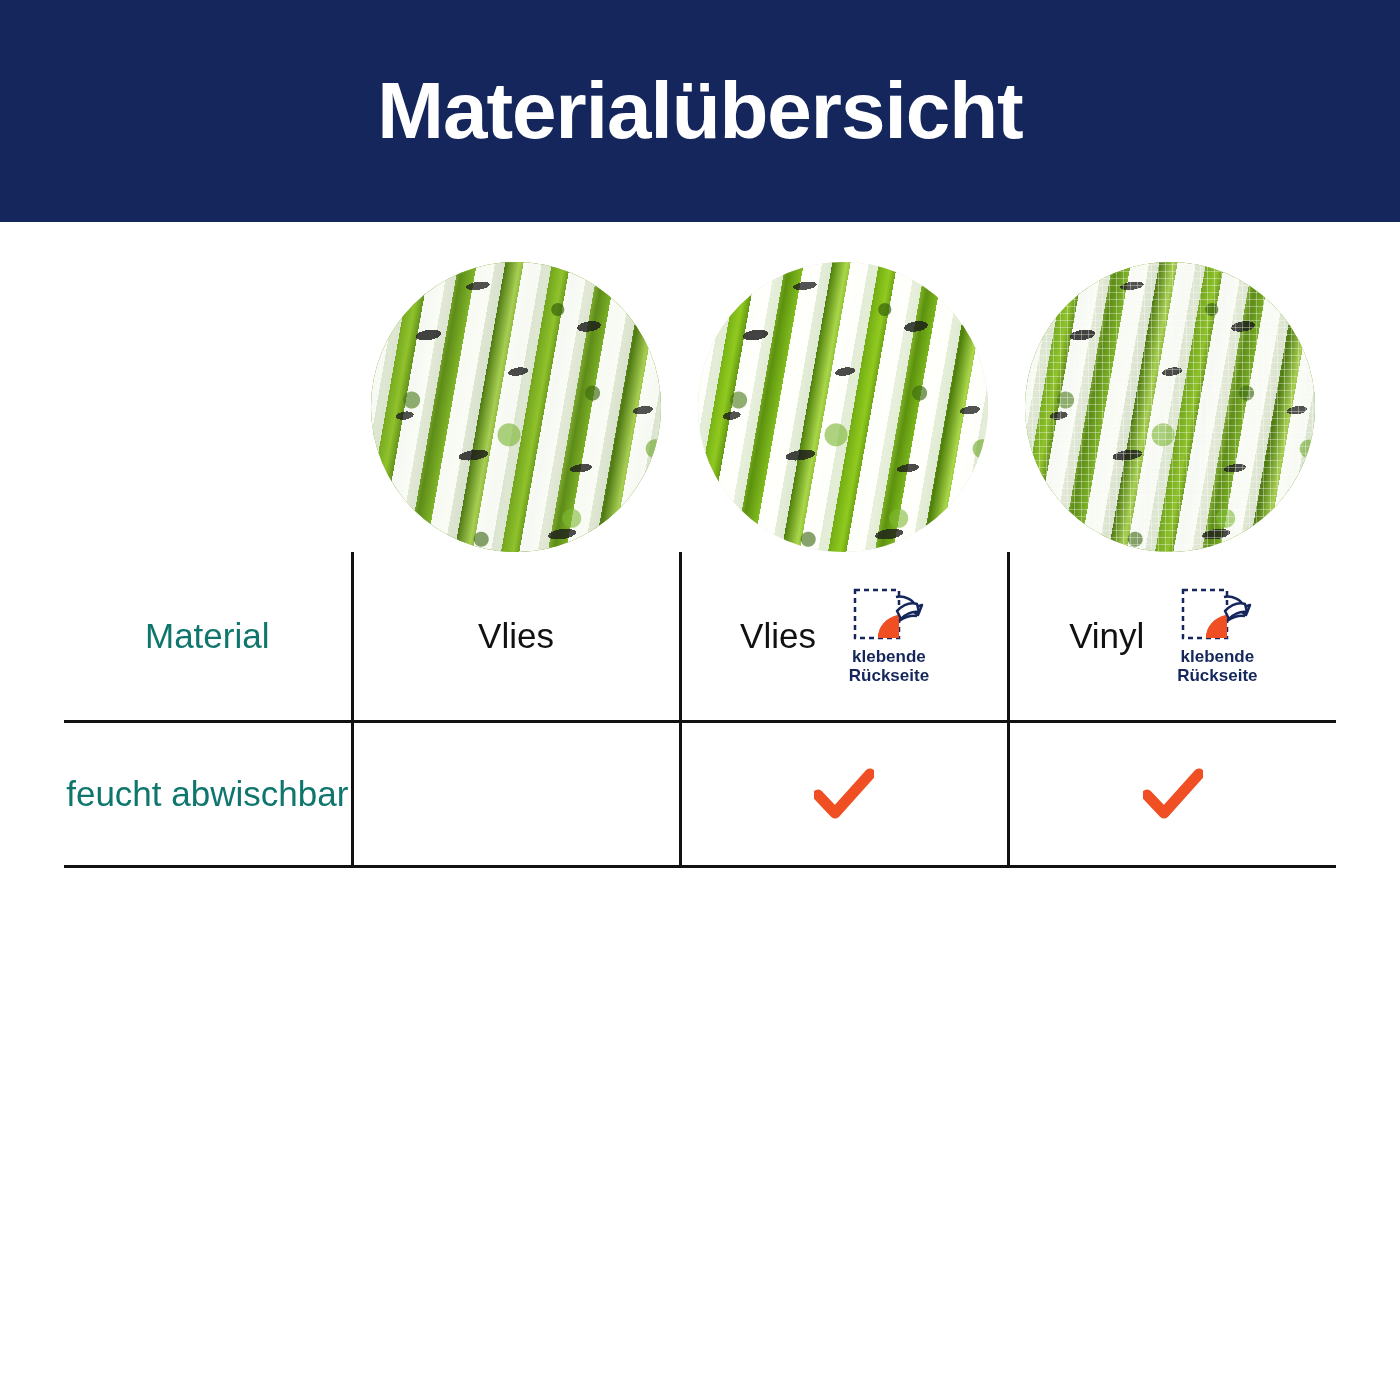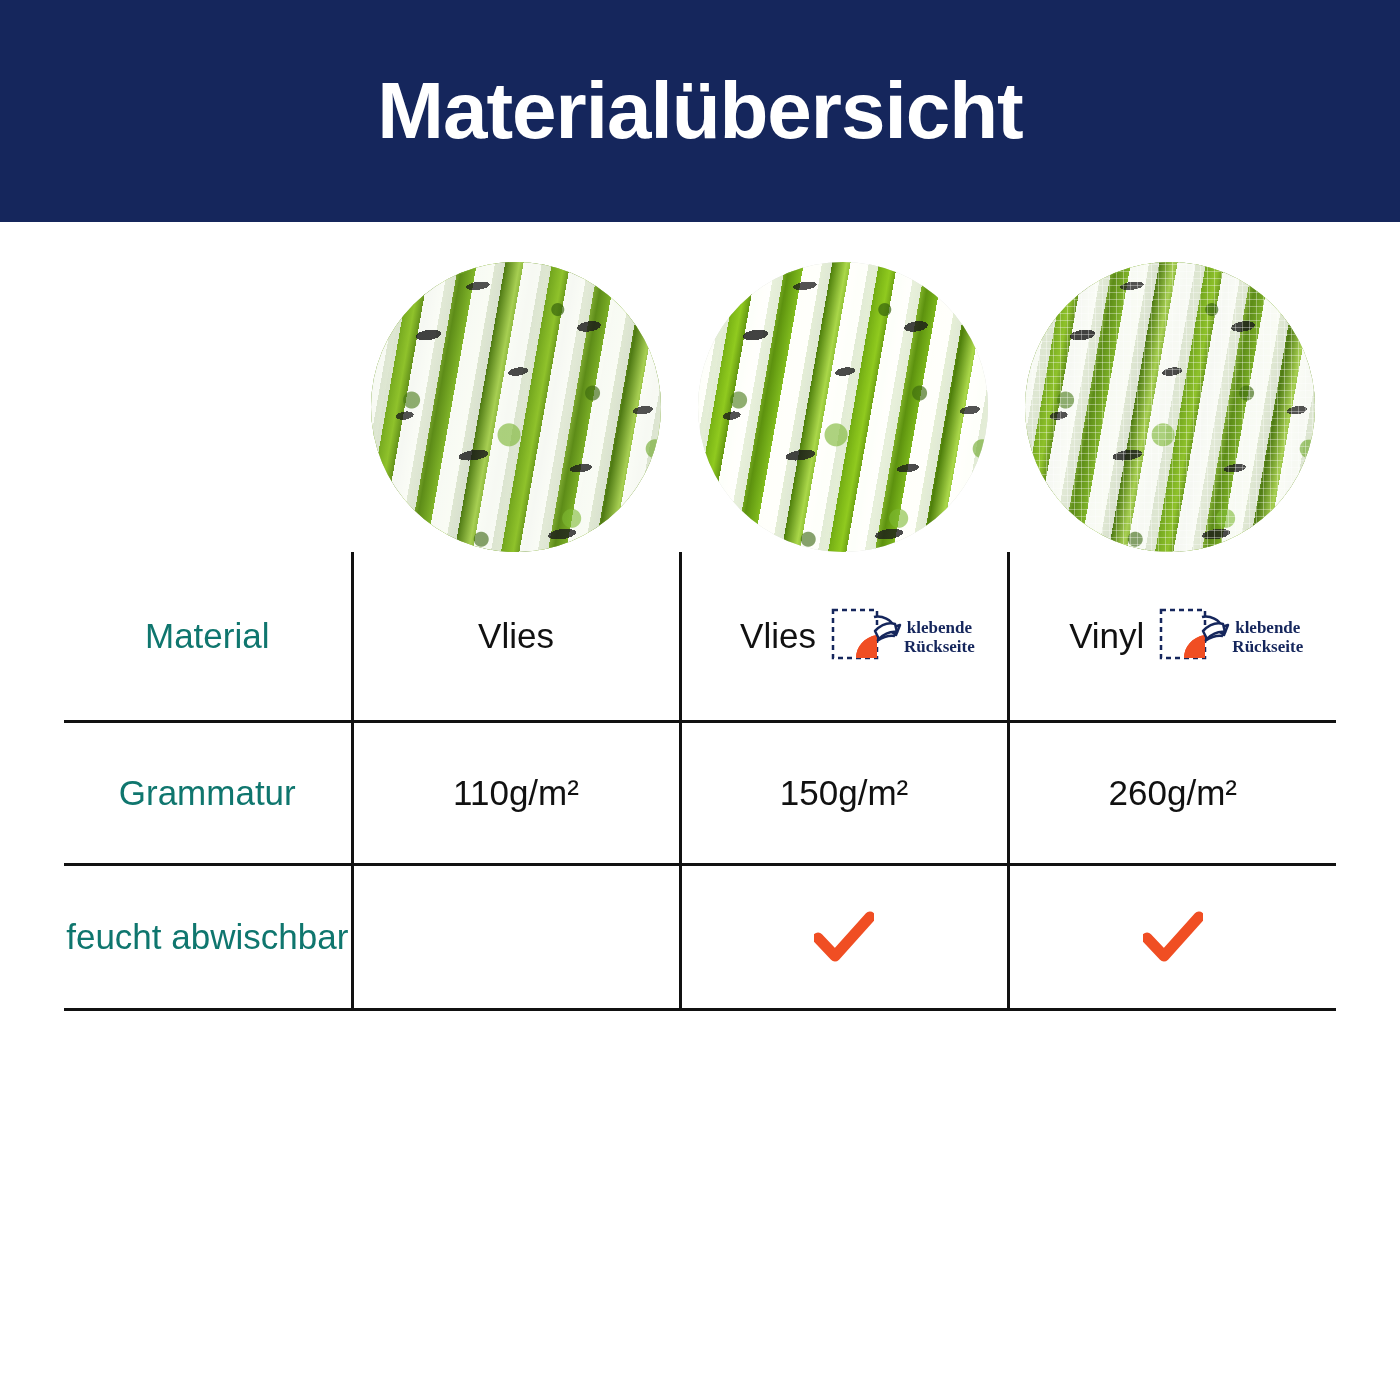--- a/index.html
+++ b/index.html
@@ -190,25 +190,24 @@
   .check {
     display: inline-block;
     width: 60px;
     height: 52px;
   }
   .check svg { display: block; }
 
   
   .badge {
     display: flex;
-    flex-direction: row;
+    flex-direction: column;
     align-items: center;
     width: 118px;
     line-height: 1.08;
-    font-family: Liberation Serif, serif;
   }
   .badge .glyph {
     width: 74px;
     height: 58px;
     position: relative;
   }
   .badge .txt {
     font-size: 17px;
     font-weight: bold;
     color: #15265c;
@@ -305,38 +304,20 @@
                 </span>
                 <span class="txt">
                   <span>klebende</span>
                   <span>Rückseite</span>
                 </span>
               </span>
             </div>
           </td>
         </tr>
 
-        <tr class="row-gram">
-          <td class="rowlabel">Grammatur</td>
-          <td>
-            <div class="cell-inner">
-                <span class="cellval">110g/m²</span>
-              </div>
-          </td>
-          <td>
-            <div class="cell-inner">
-                <span class="cellval">150g/m²</span>
-              </div>
-          </td>
-          <td>
-            <div class="cell-inner">
-                <span class="cellval">260g/m²</span>
-              </div>
-          </td>
-        </tr>
 
 
 
         <tr class="row-feucht">
           <td class="rowlabel">feucht abwischbar</td>
           <td>
             <div class="cell-inner"></div>
           </td>
           <td>
             <div class="cell-inner">

